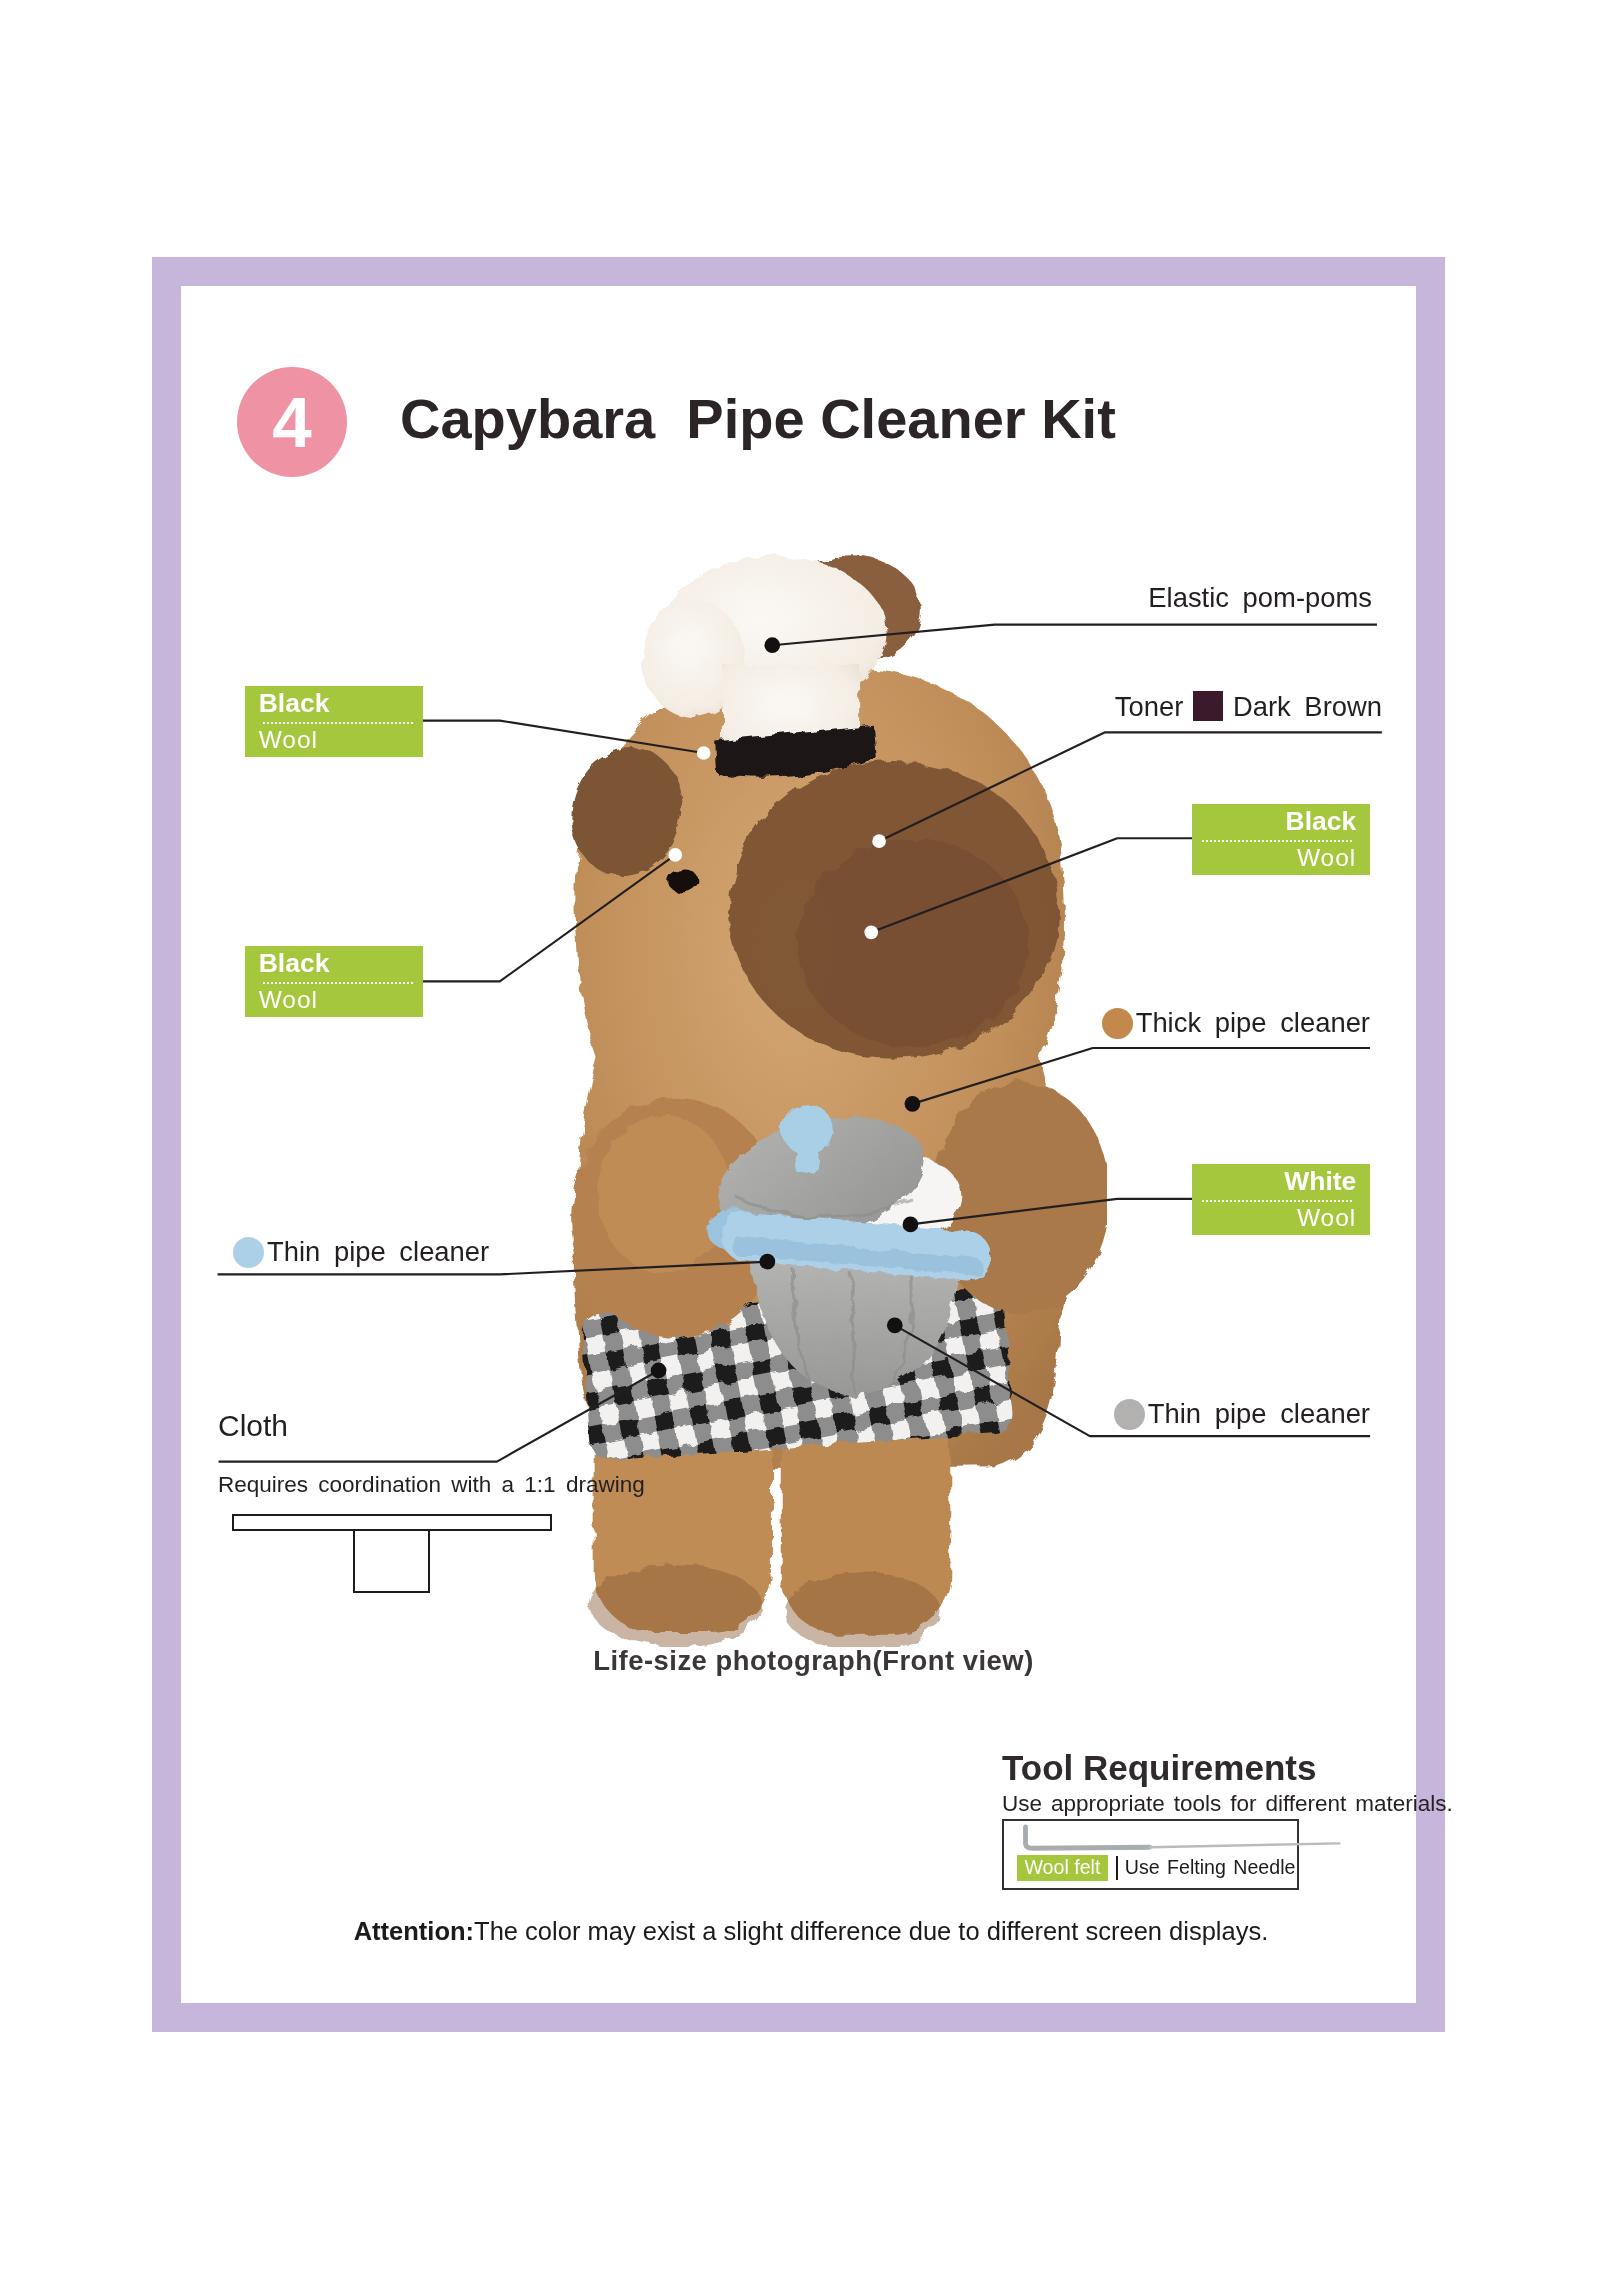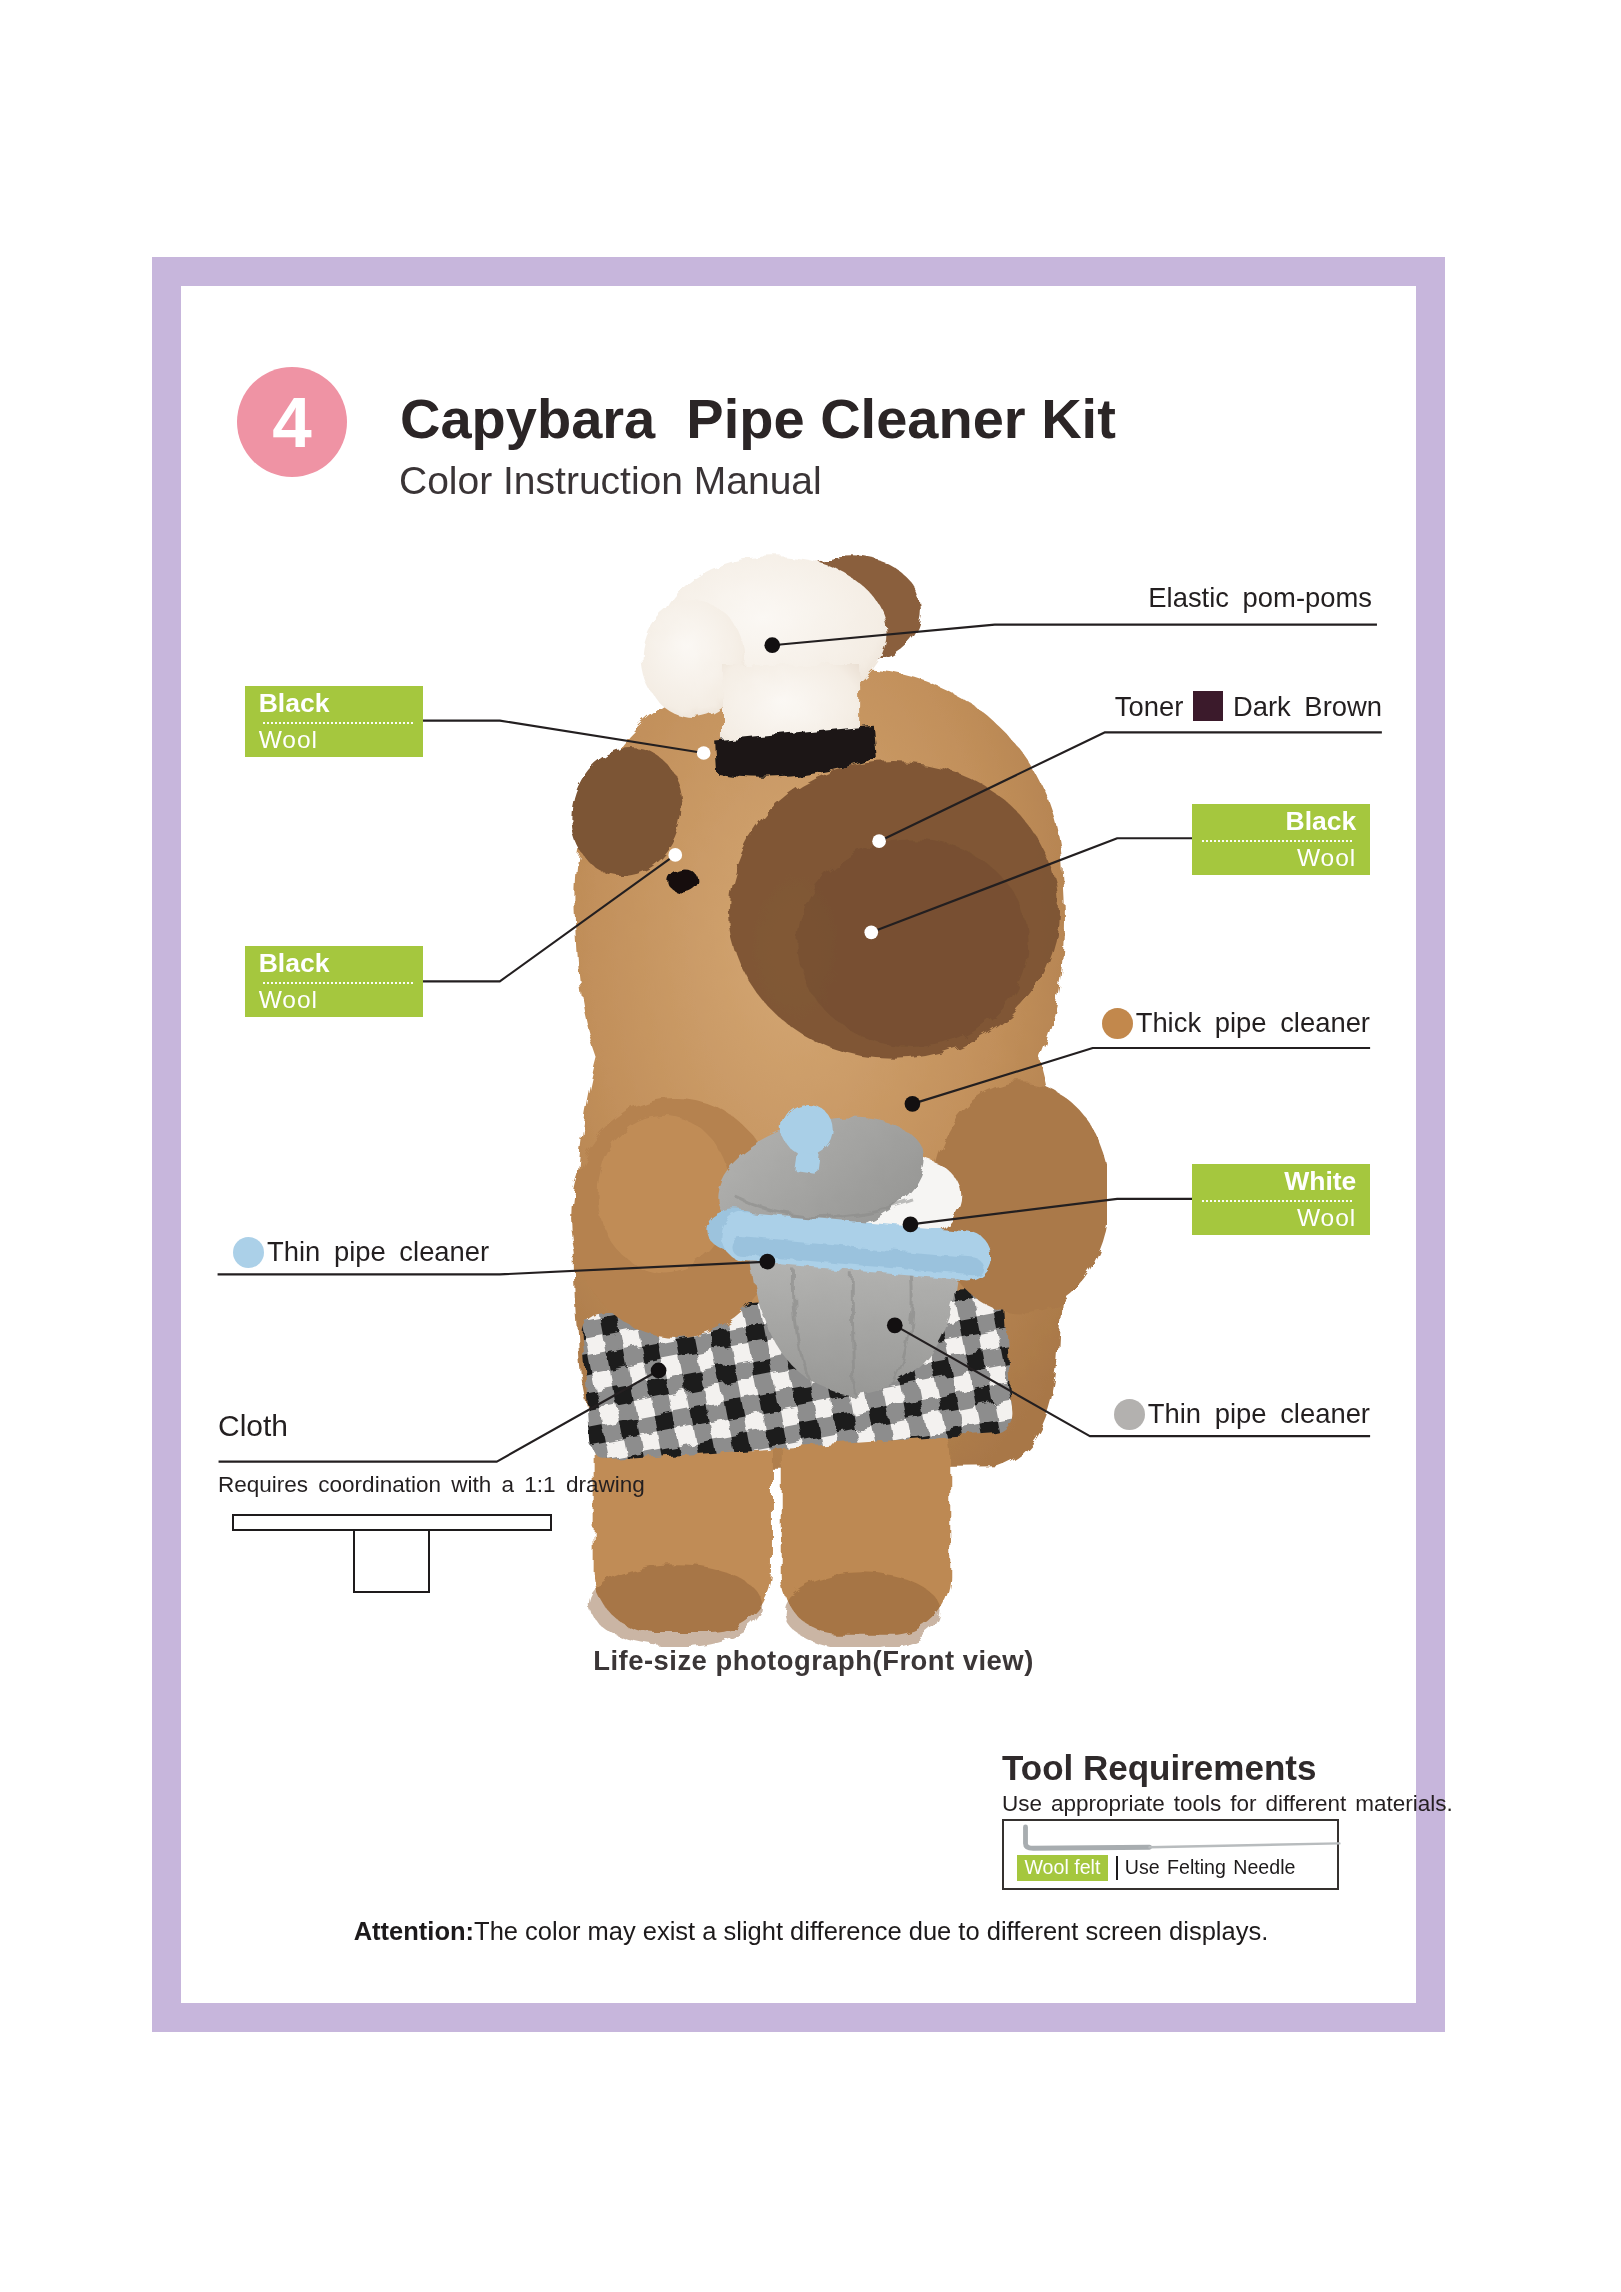--- a/index.html
+++ b/index.html
@@ -45,21 +45,21 @@
   .cloth-label{position:absolute;left:218px;top:1409px;font-size:30px;}
   .cloth-note{position:absolute;left:218px;top:1472px;font-size:22.5px;word-spacing:0.18em;white-space:pre;}
   .rect1{position:absolute;left:232px;top:1514px;width:320px;height:16.7px;border:2.9px solid #1e1b1c;box-sizing:border-box;background:#fff;}
   .rect2{position:absolute;left:353px;top:1529px;width:77px;height:64px;border:2.9px solid #1e1b1c;box-sizing:border-box;background:#fff;}
   
   .caption{position:absolute;left:500px;width:627px;top:1645px;text-align:center;
     font-size:27.4px;font-weight:bold;color:#3b3637;letter-spacing:0.5px;}
   
   .tools-heading{position:absolute;left:1002px;top:1748px;font-size:35px;font-weight:bold;color:#2f2a2b;letter-spacing:0px;white-space:pre;}
   .tools-sub{position:absolute;left:1002px;top:1791px;font-size:22.5px;color:#241f20;word-spacing:0.12em;white-space:pre;}
-  .tools-box{position:absolute;left:1002px;top:1819px;width:337px;height:71px;border:2px solid #35312f;box-sizing:border-box;background:#fff;}
+  .tools-box{position:absolute;left:1002px;top:1819px;width:297px;height:71px;border:2px solid #35312f;box-sizing:border-box;background:#fff;}
   .needle{position:absolute;left:7.8px;top:2.9px;width:337px;height:31px;}
   .tool-row{position:absolute;left:12.7px;bottom:6.9px;display:flex;align-items:center;}
   .wool-felt{background:#a5c73e;color:#fff;font-size:19.6px;padding:2px 7.8px 2.9px 7.8px;line-height:1.1;}
   .tool-instr{font-size:19.6px;font-weight:500;color:#1d1a1b;border-left:2px solid #1d1a1b;padding-left:6.9px;margin-left:7.8px;line-height:1.2;word-spacing:0.1em;}
   
   .attention{position:absolute;left:321px;width:980px;top:1917px;text-align:center;font-size:25.5px;color:#1d1a1b;white-space:pre;}
   .attention b{font-weight:bold;}
   
   .toy-svg{position:absolute;left:529px;top:549px;width:578px;height:1098px;}
   .lines-svg{position:absolute;left:0;top:0;width:1621px;height:2293px;pointer-events:none;}
@@ -68,21 +68,20 @@
 <body>
 
 <div class="page">
 
   <div class="frame"></div>
 
   <div class="number-badge" style="background: rgb(239, 147, 164);">
     <span>4</span>
   </div>
   <div class="title">Capybara  Pipe Cleaner Kit</div>
-  <div class="subtitle">Color Instruction Manual</div>
 
   <svg class="toy-svg" viewBox="0 0 590 1120" aria-hidden="true">
     <defs>
       <radialGradient id="tanGrad" cx="45%" cy="35%" r="75%">
         <stop offset="0%" stop-color="#d4a774"></stop>
         <stop offset="55%" stop-color="#c2905b"></stop>
         <stop offset="100%" stop-color="#a87747"></stop>
       </radialGradient>
       <radialGradient id="hatGrad" cx="45%" cy="40%" r="75%">
         <stop offset="0%" stop-color="#fbf8f4"></stop>

